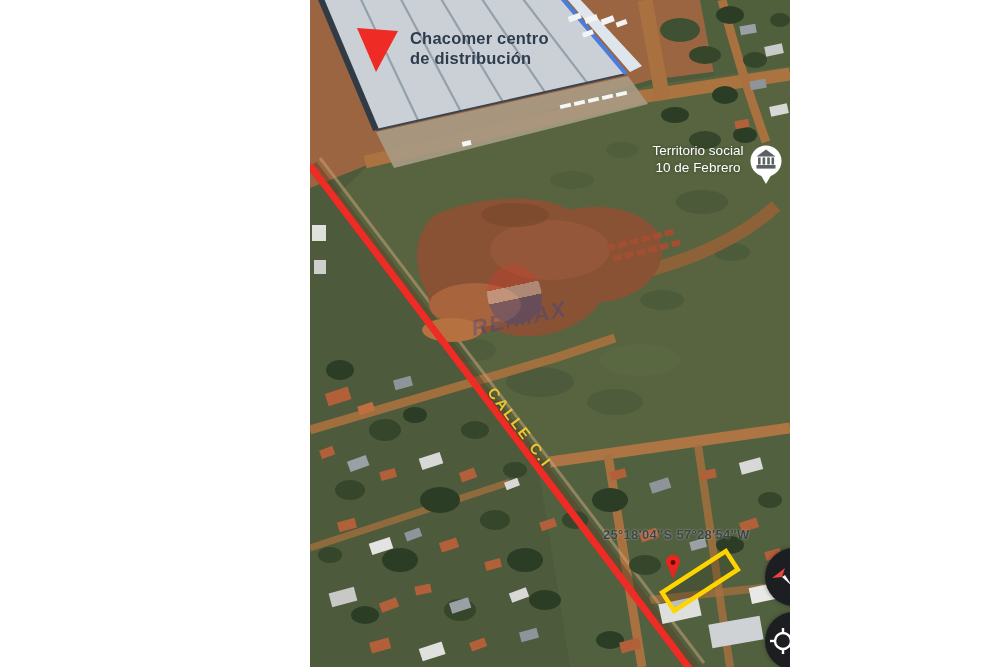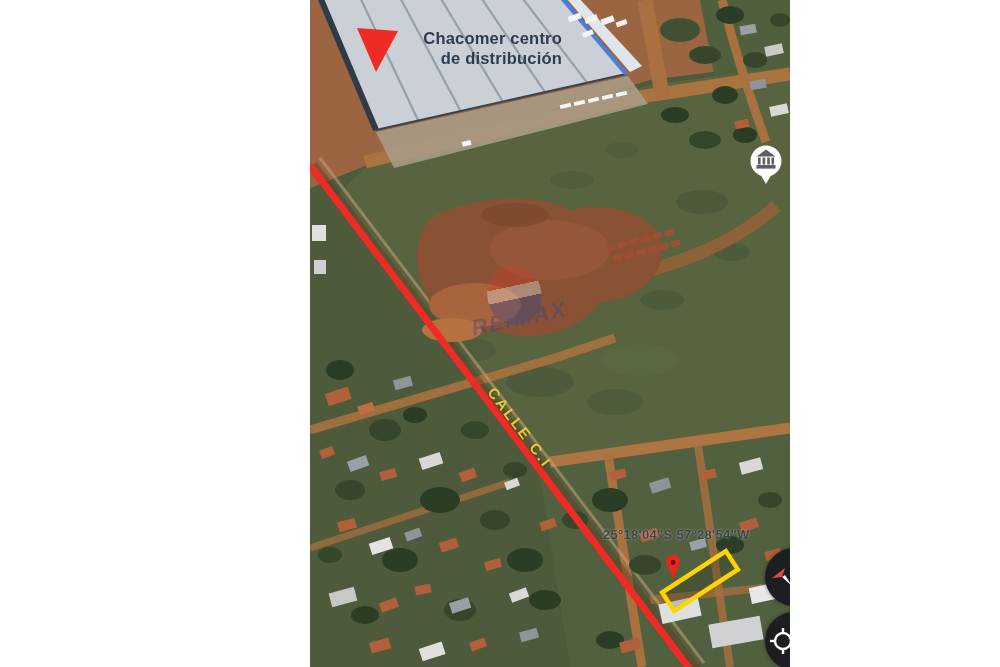--- a/index.html
+++ b/index.html
@@ -7,21 +7,21 @@
     width:1000px;height:667px;background:#ffffff;overflow:hidden;position:relative;
     font-family:"Liberation Sans", sans-serif;
   }
   .map{
     position:absolute;left:310px;top:0;width:480px;height:667px;overflow:hidden;background:#4d5a3b;
   }
   .map svg.scene{position:absolute;left:0;top:0;filter:blur(.35px);}
   .overlay{position:absolute;left:0;top:0;width:480px;height:667px;pointer-events:none;}
 
   .chacomer-label{
-    position:absolute;left:100px;top:28px;width:152px;text-align:right;
+    position:absolute;left:100px;top:28px;width:152px;text-align:left;
     color:#2e3c4e;font-weight:bold;font-size:16.5px;line-height:1.22;letter-spacing:.2px;
   }
   .territorio-label{
     position:absolute;left:334px;top:143px;width:108px;text-align:center;
     color:#ffffff;font-size:13.5px;line-height:1.25;font-weight:400;
     text-shadow:0 0 3px rgba(40,50,40,.7);
   }
   .calle-label{
     position:absolute;left:188px;top:384px;transform:rotate(53deg);transform-origin:left top;
     color:#e9c832;font-weight:bold;font-size:15px;letter-spacing:2.5px;white-space:nowrap;
@@ -252,20 +252,24 @@
 
   <div class="overlay">
     <div class="watermark">
       <div class="balloon"></div>
       <div class="wm-text">RE/MAX</div>
     </div>
     <div class="chacomer-label">
       <span>Chacomer centro</span><br>
       <span>de distribución</span>
     </div>
+    <div class="territorio-label">
+      <span>Territorio social</span><br>
+      <span>10 de Febrero</span>
+    </div>
     <div class="calle-label">CALLE C.I</div>
     <div class="coords-label">25°18'04"S 57°28'54"W</div>
   </div>
 
   <div class="circle-btn btn-compass">
     <svg width="26" height="26" viewBox="0 0 26 26">
       <polygon points="3,14 16,4 13,13" fill="#e8453c"></polygon>
       <polygon points="13,13 23,22 16,11" fill="#f2f3f4"></polygon>
     </svg>
   </div>

